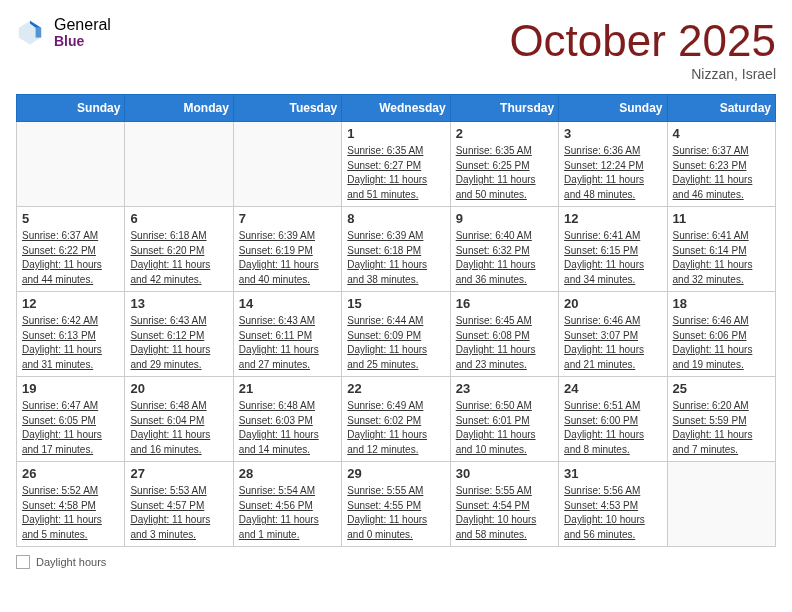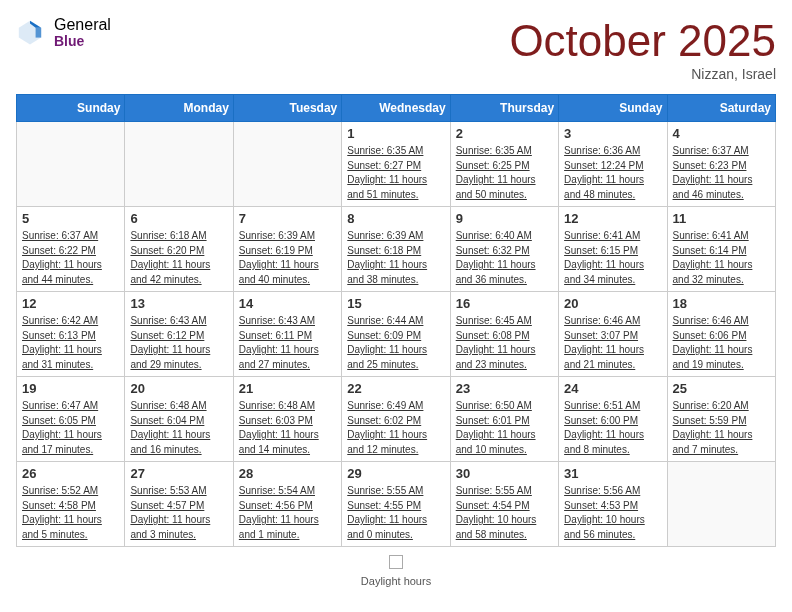--- a/index.html
+++ b/index.html
@@ -80,21 +80,20 @@
       color: #333;
       text-decoration: underline;
     }
     .footer {
       margin-top: 8px;
       font-size: 11px;
       color: #555;
       display: flex;
       align-items: center;
       gap: 6px;
-      flex-direction: column;
     }
     .footer-box {
       width: 14px;
       height: 14px;
       background: #fff;
       border: 1px solid #aaa;
       display: inline-block;
     }
   </style>
 </head>

